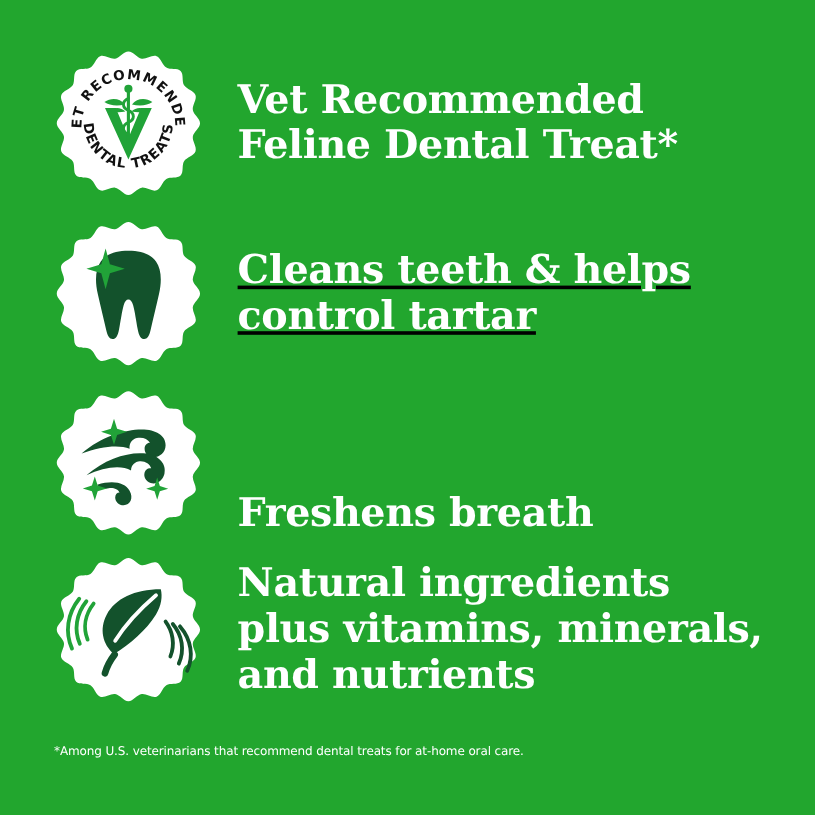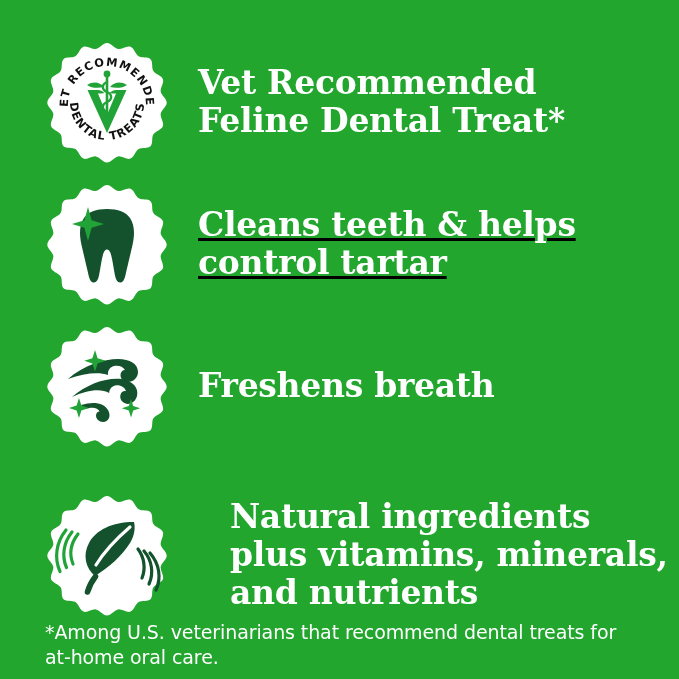--- a/index.html
+++ b/index.html
@@ -43,31 +43,31 @@
     color: #ffffff;
     font-family: "DejaVu Serif", "Liberation Serif", serif;
     font-weight: bold;
     font-size: 33px;
     line-height: 1.16;
     letter-spacing: -0.3px;
     white-space: pre-line;
   }
   #row-1 { top: 42px;  height: 120px; }
   #row-2 { top: 184px; height: 120px; text-decoration: underline; }
-  #row-3 { top: 326px; height: 120px; }
-  #row-4 { top: 491px; height: 128px; gap: 32px; }
+  #row-3 { top: 326px; height: 120px; align-items: flex-end; }
+  #row-4 { top: 460px; height: 128px; }
 
   .footnote {
     position: absolute;
     left: 45px;
     top: 620px;
     width: 600px;
     color: #ffffff;
     font-family: "DejaVu Sans", "Liberation Sans", sans-serif;
-    font-size: 19px;
+    font-size: 10px;
     font-weight: normal;
     letter-spacing: -0.1px;
     line-height: 1.3;
   }
 </style>
 </head>
 <body>
 
 <div class="panel">
 

